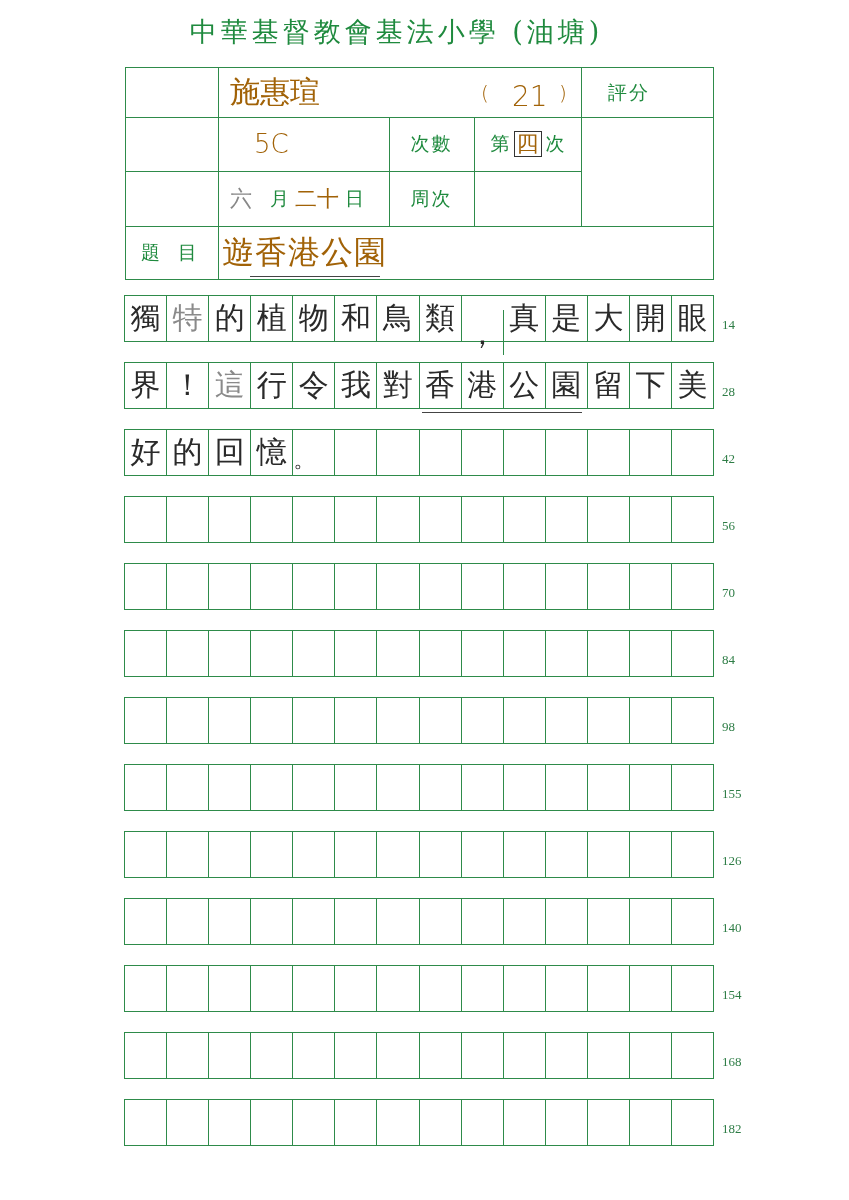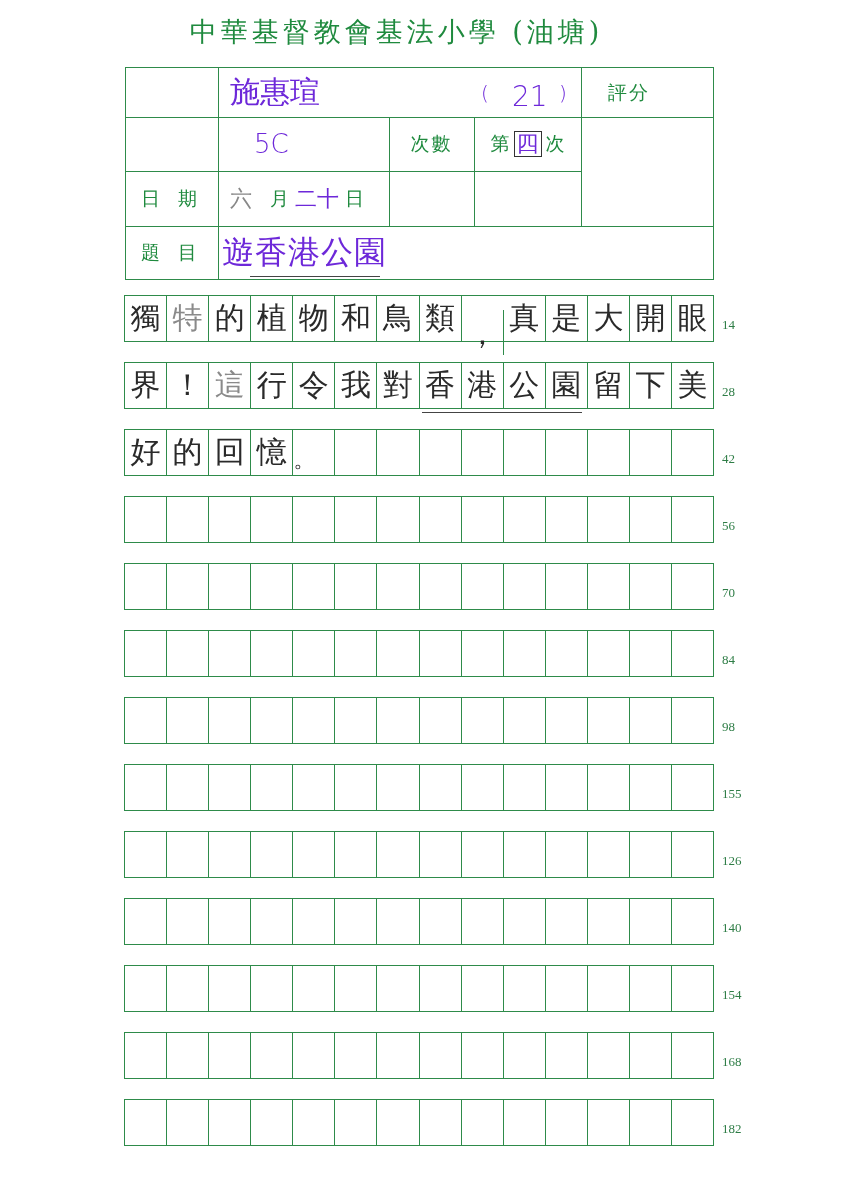--- a/index.html
+++ b/index.html
@@ -5,21 +5,21 @@
   html, body { margin:0; padding:0; background:#ffffff; }
   body { width:849px; height:1200px; position:relative; overflow:hidden;
          font-family:"DejaVu Serif", serif; }
   .title { position:absolute; left:0; width:793px; top:14px; text-align:center;
            color:#1f8a3e; font-size:27px; letter-spacing:4px; }
   .hdr { position:absolute; left:125px; top:67px; width:589px; height:213px;
          border:1.5px solid #2e8b4a; box-sizing:border-box; }
   .cell { position:absolute; border-color:#2e8b4a; border-style:solid; border-width:0; box-sizing:border-box;
           display:flex; align-items:center; }
   .lbl { color:#1f8a3e; font-size:19px; letter-spacing:6px; justify-content:center; font-family:"DejaVu Sans", sans-serif; }
-  .hw { color:#6d28d9; font-family:"DejaVu Sans", sans-serif; font-weight:300; }
+  .hw { color:#a16207; font-family:"DejaVu Sans", sans-serif; font-weight:300; }
   .vline { position:absolute; width:0; border-left:1.5px solid #2e8b4a; }
   .hline { position:absolute; height:0; border-top:1.5px solid #2e8b4a; }
   .grid-row { position:absolute; left:124px; width:590px; height:47px; display:flex;
               border:1.5px solid #2e8b4a; box-sizing:border-box; }
   .g { flex:1; border-right:1.5px solid #2e8b4a; box-sizing:border-box; display:flex;
        align-items:center; justify-content:center; font-size:30px; color:#2a2a2a;
        font-family:"DejaVu Sans", sans-serif; font-weight:300; position:relative; }
   .g:last-child { border-right:none; }
   .g.faint { color:#8a8a8a; }
   .lnum { position:absolute; left:722px; font-size:13px; color:#2e7d46; font-family:"Liberation Serif", serif; }
@@ -49,27 +49,27 @@
   <div class="cell" style="left:455px;top:49px;width:132px;height:109px;"></div>
 
   <div class="cell hw" style="left:128px;top:49px;width:100px;height:54px;font-size:26px;">5C</div>
   <div class="cell lbl" style="left:263px;top:49px;width:85px;height:54px;letter-spacing:2px;">次數</div>
   <div class="cell" style="left:348px;top:49px;width:107px;height:54px;justify-content:center;gap:4px;">
     <span class="lbl" style="font-size:19px;letter-spacing:0;color:#1f8a3e;font-family:'DejaVu Sans',sans-serif;">第</span>
     <span class="hw" style="font-size:22px;border:1.5px solid #333;padding:0 2px;line-height:24px;">四</span>
     <span class="lbl" style="font-size:19px;letter-spacing:0;color:#1f8a3e;font-family:'DejaVu Sans',sans-serif;">次</span>
   </div>
 
-  <div class="cell lbl" style="left:0;top:103px;width:92px;height:55px;">日 期</div>
   <div class="cell" style="left:104px;top:103px;width:159px;height:55px;gap:6px;">
     <span class="hw" style="font-size:22px;color:#888;">六</span>
     <span style="font-size:19px;color:#1f8a3e;margin-left:12px;font-family:'DejaVu Sans',sans-serif;">月</span>
     <span class="hw" style="font-size:22px;">二十</span>
     <span style="font-size:19px;color:#1f8a3e;font-family:'DejaVu Sans',sans-serif;">日</span>
   </div>
+  <div class="cell lbl" style="left:263px;top:103px;width:85px;height:55px;letter-spacing:2px;">周次</div>
   <div class="cell" style="left:348px;top:103px;width:107px;height:55px;"></div>
 
   <div class="cell lbl" style="left:0;top:158px;width:92px;height:53px;">題 目</div>
   <div class="cell hw" style="left:96px;top:158px;width:300px;height:53px;font-size:32px;letter-spacing:1px;">遊香港公園</div>
   <div class="uline" style="left:124px;top:208px;width:130px;"></div>
 </div>
 
 <div id="grid">
     <div class="grid-row" style="top: 295px;">
       <div class="g">獨</div>

